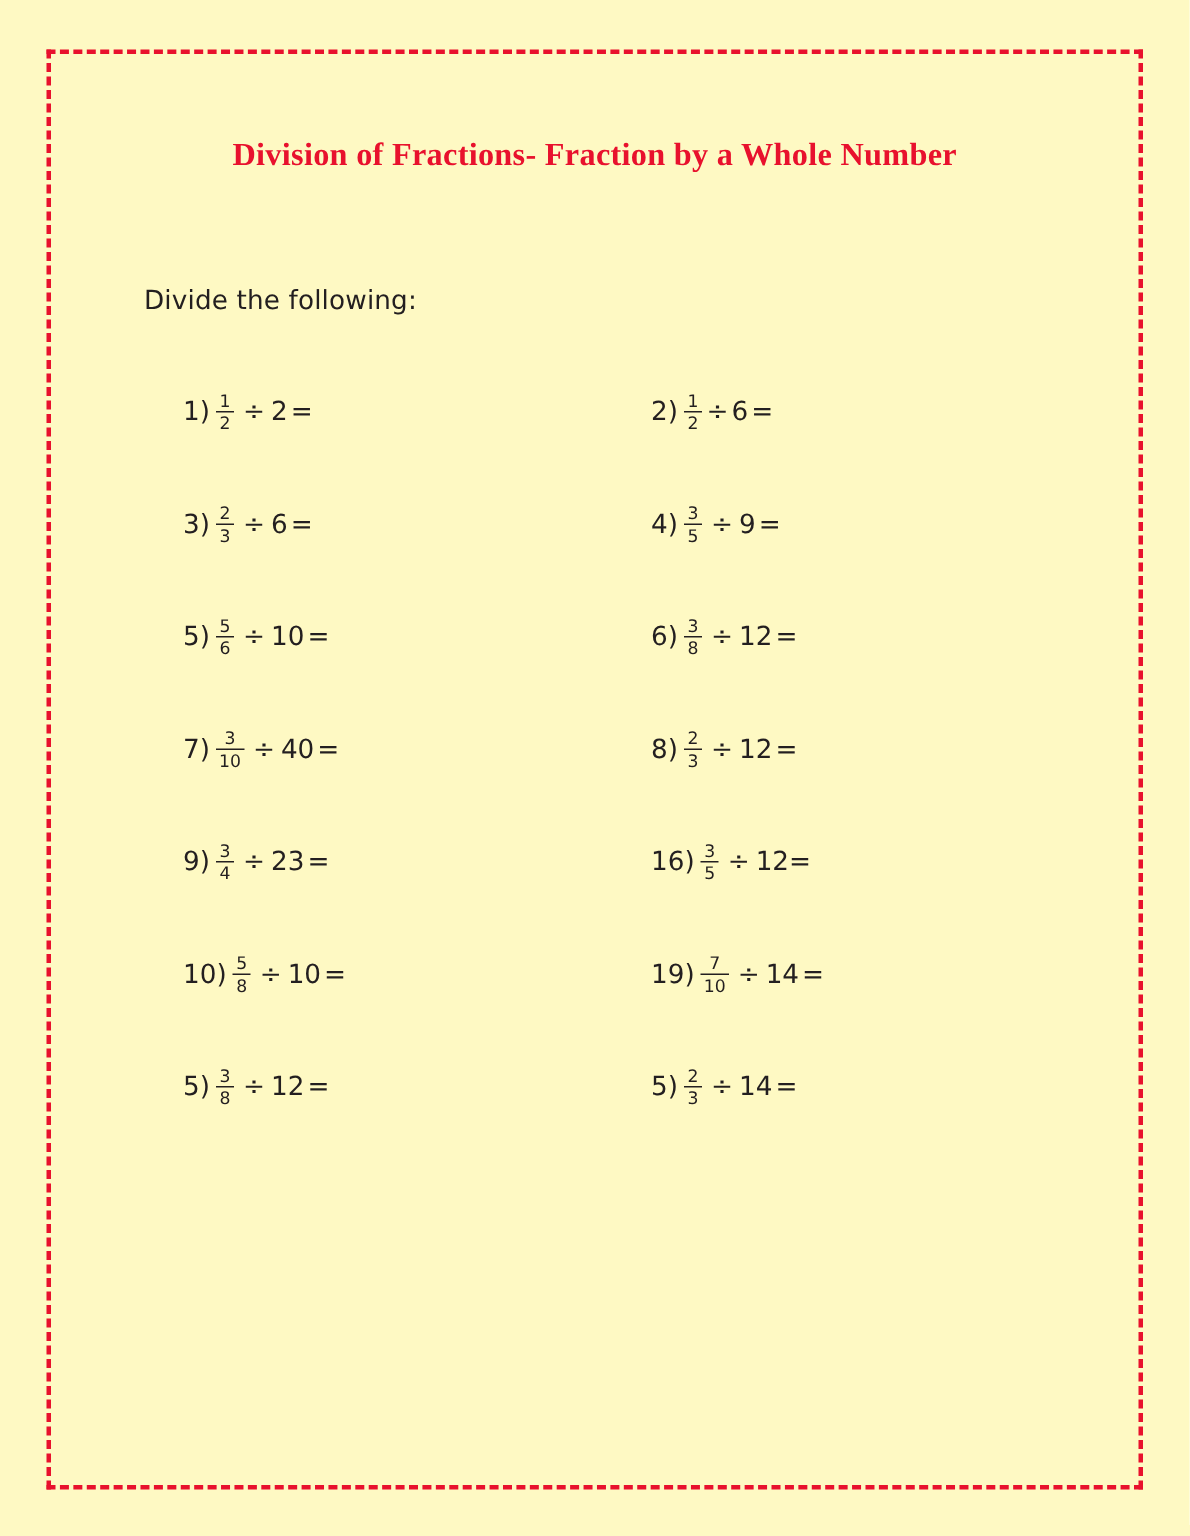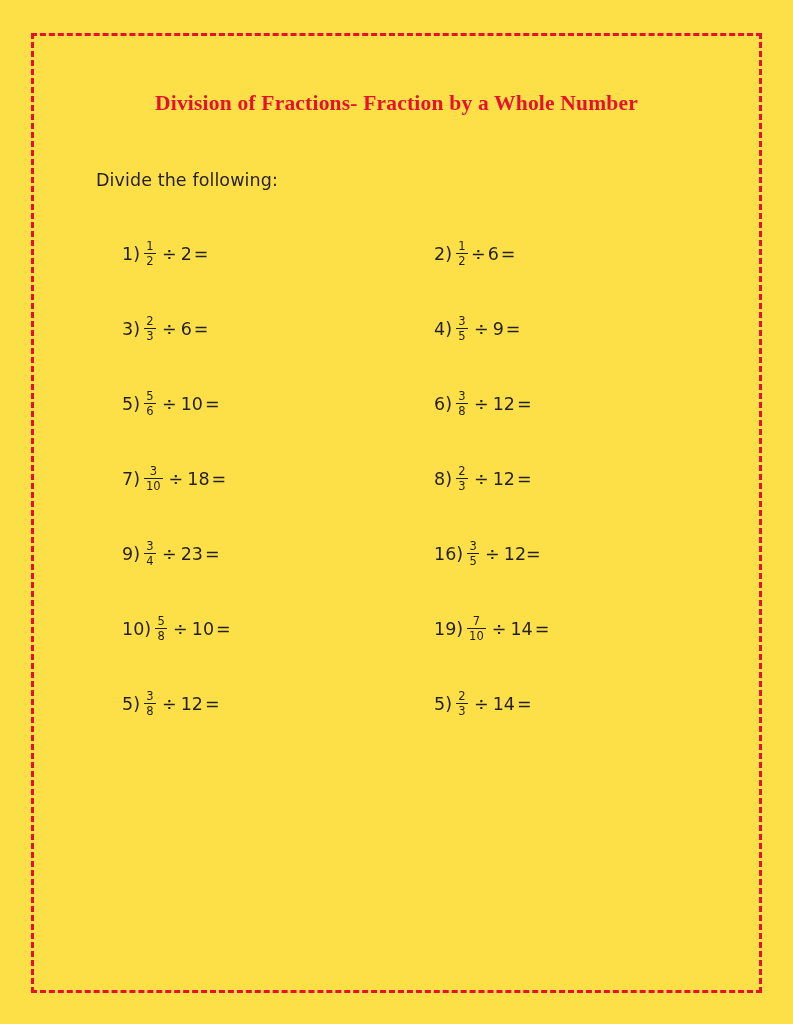--- a/index.html
+++ b/index.html
@@ -12,21 +12,21 @@
     height: 1024px;
     font-family: "Liberation Sans", sans-serif;
     color: #231f20;
     overflow: hidden;
   }
 
   .page {
     position: relative;
     width: 793px;
     height: 1024px;
-    background: #fde047;
+    background: #fef9c3;
     box-sizing: border-box;
   }
 
   .border-frame {
     position: absolute;
     left: 31px;
     top: 33px;
     right: 31px;
     bottom: 31px;
     border: 3px dashed #e8112d;
@@ -47,21 +47,21 @@
     text-align: center;
     color: #e8112d;
     font-family: "Liberation Serif", serif;
     font-weight: bold;
     font-size: 21.5px;
     line-height: 30px;
     letter-spacing: 0.2px;
   }
 
   .instructions {
-    margin-top: 52px;
+    margin-top: 73px;
     margin-left: 44px;
     font-family: "DejaVu Sans", sans-serif;
     font-size: 17.5px;
     color: #231f20;
     letter-spacing: 0.1px;
   }
 
   .problems {
     margin-top: 26px;
     margin-left: 70px;
@@ -216,21 +216,21 @@
       </div>
 
       <div class="problem">
         <span class="num">7)</span>
         <span class="frac">
           <span class="top">3</span>
           <span class="bar"></span>
           <span class="bot">10</span>
         </span>
         <span class="op">÷</span>
-        <span>18</span>
+        <span>40</span>
         <span class="rhs">=</span>
       </div>
 
       <div class="problem">
         <span class="num">8)</span>
         <span class="frac">
           <span class="top">2</span>
           <span class="bar"></span>
           <span class="bot">3</span>
         </span>

